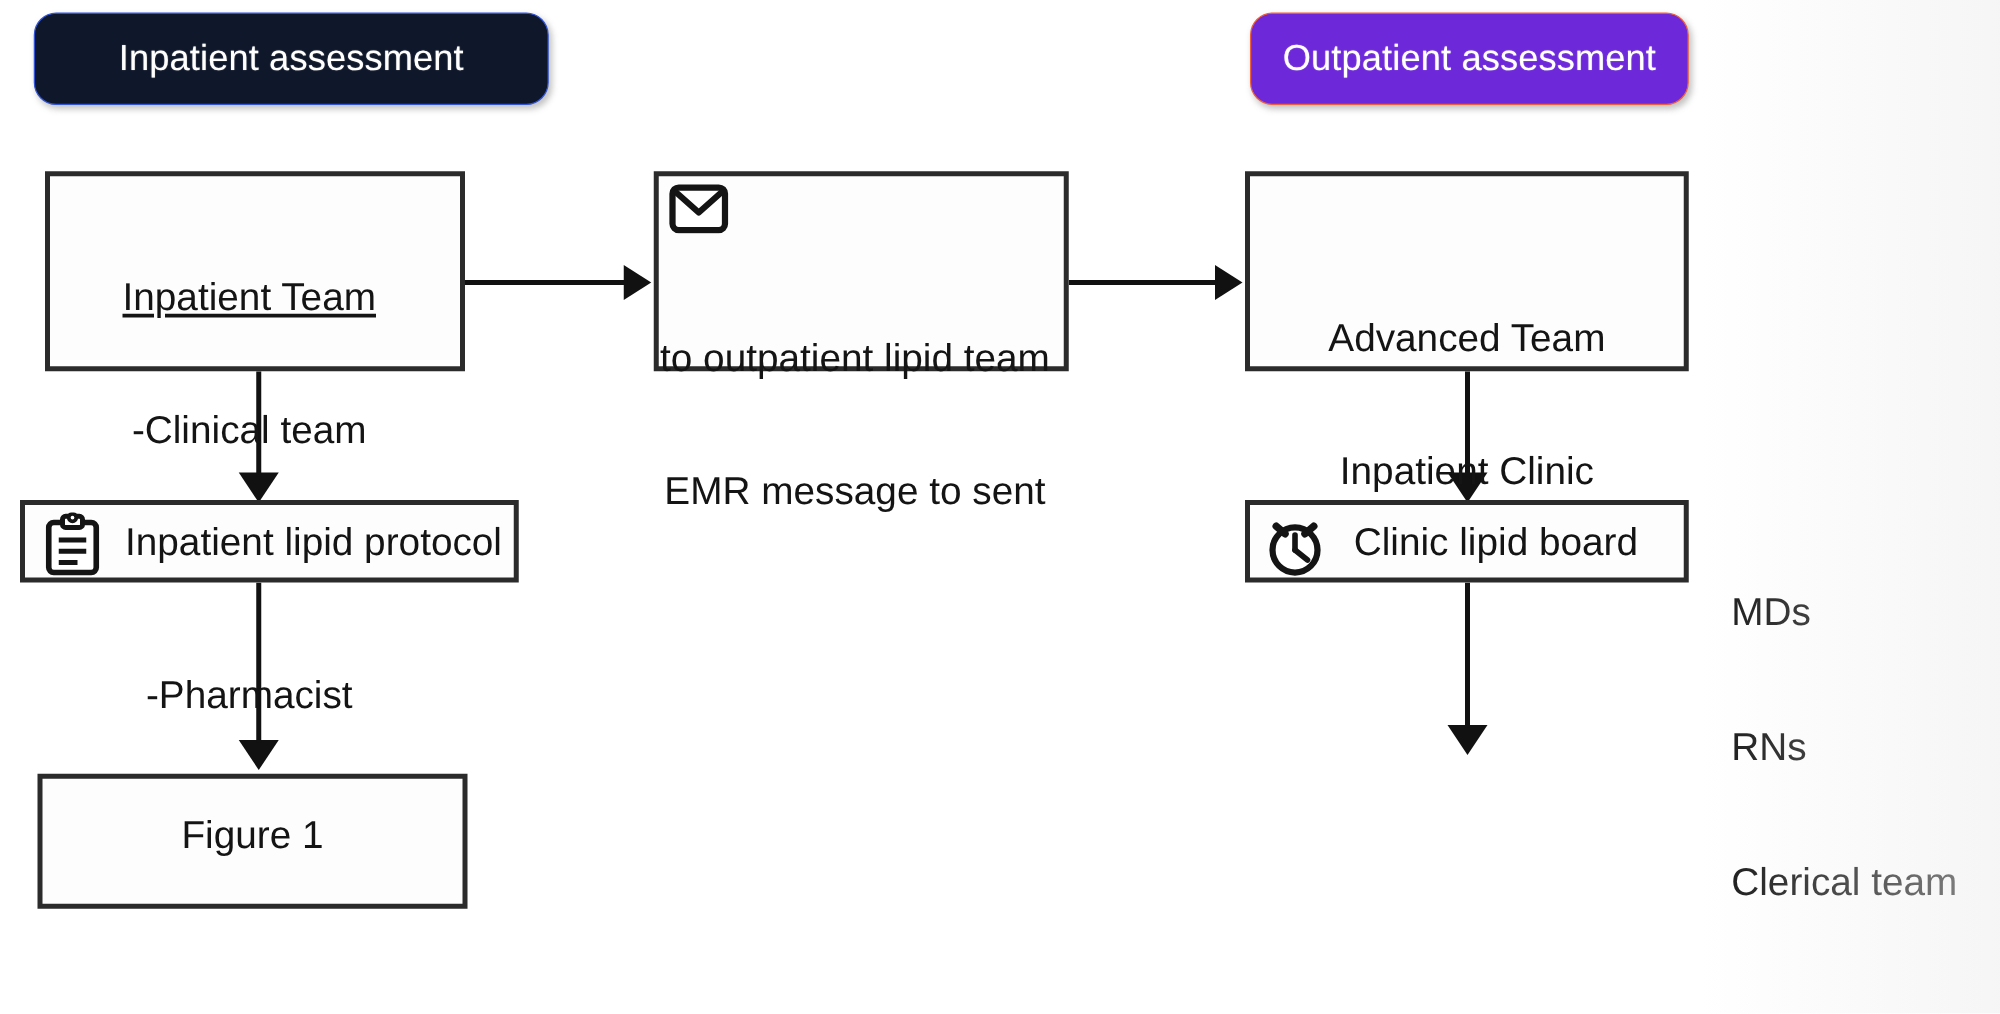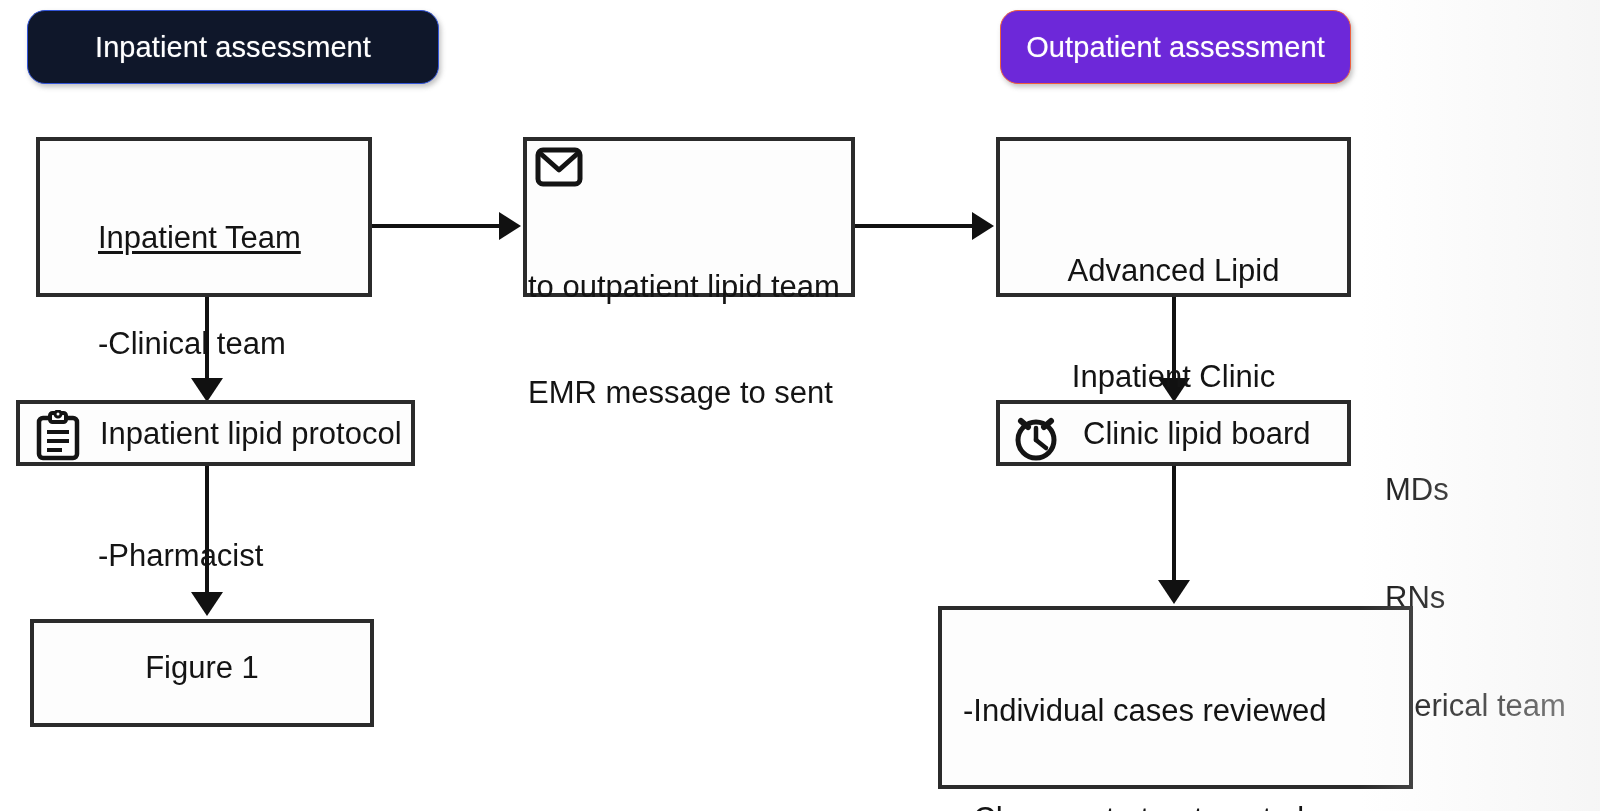--- a/index.html
+++ b/index.html
@@ -54,20 +54,21 @@
   .box-inner {
     position: relative;
     width: 100%;
     height: 100%;
   }
   .box-text {
     position: absolute;
     color: #141414;
     line-height: 1.14;
     white-space: pre;
+    text-align: center;
   }
 
   #box-inpatient-team { left: 36px;  top: 137px; width: 336px; height: 160px; }
   #box-emr            { left: 523px; top: 137px; width: 332px; height: 160px; }
   #box-clinic         { left: 996px; top: 137px; width: 355px; height: 160px; }
   #box-protocol       { left: 16px;   top: 400px; width: 399px; height: 66px; }
   #box-board          { left: 996px; top: 400px; width: 355px; height: 66px; }
   #box-figure1        { left: 30px;  top: 619px; width: 344px; height: 108px; }
   #box-outcomes       { left: 938px; top: 606px; width: 475px; height: 183px; }
 
@@ -178,21 +179,21 @@
       <div class="box-text" id="txt-emr">
         <div>to outpatient lipid team</div>
         <div>EMR message to sent</div>
       </div>
     </div>
   </div>
 
   <div class="box" id="box-clinic">
     <div class="box-inner">
       <div class="box-text" id="txt-clinic">
-        <div>Advanced Lipid</div>
+        <div>Advanced Team</div>
         <div>Inpatient Clinic</div>
       </div>
     </div>
   </div>
 
   <div class="box" id="box-protocol">
     <div class="box-inner">
 
       <svg class="icon" id="icon-clipboard" viewBox="0 0 48 52">
         <rect x="5" y="8" width="38" height="40" rx="4" ry="4" fill="#ffffff" stroke="#141414" stroke-width="4.5"></rect>
@@ -221,30 +222,20 @@
       <div class="box-text" id="txt-board">Clinic lipid board</div>
     </div>
   </div>
 
   <div class="box" id="box-figure1">
     <div class="box-inner">
       <div class="box-text" id="txt-figure1">Figure 1</div>
     </div>
   </div>
 
-  <div class="box" id="box-outcomes">
-    <div class="box-inner">
-      <div class="box-text" id="txt-outcomes">
-        <div>-Individual cases reviewed</div>
-        <div>-Changes to treatment plans</div>
-        
-        
-      </div>
-    </div>
-  </div>
 
   <div id="roles">
     <div>MDs</div>
     <div>RNs</div>
     <div>Clerical team</div>
   </div>
 
   <div class="conn hline" style="left:372px; top:224px; width:130px;"></div>
   <div class="arrow-right" style="left:499px; top:212px;"></div>
 

